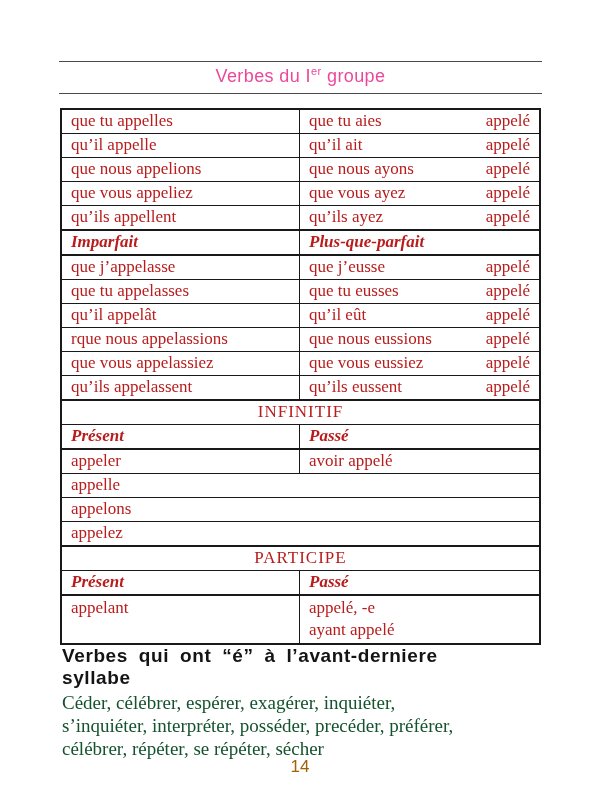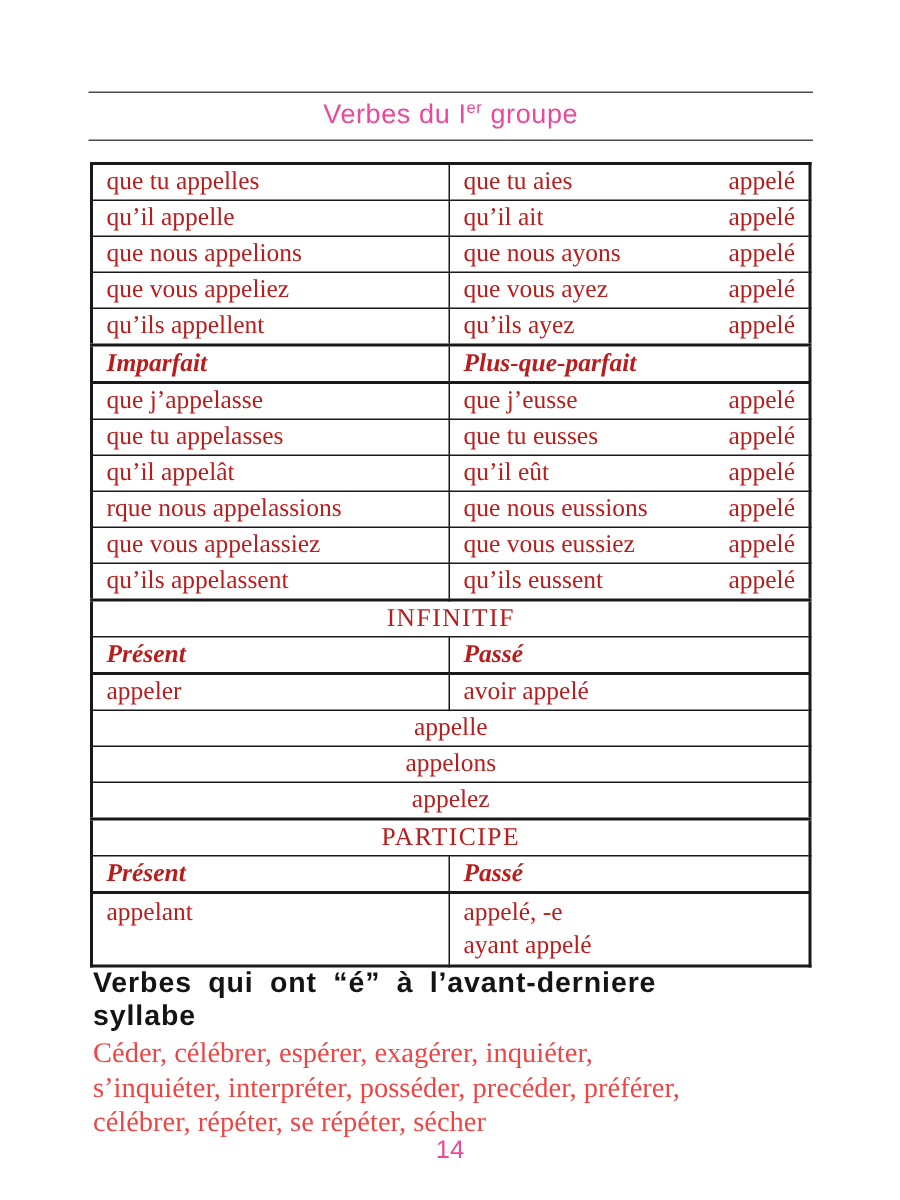--- a/index.html
+++ b/index.html
@@ -37,39 +37,39 @@
     border:1px solid #191919;
     padding:1px 9px 2px 9px;
     height:20px; line-height:20px;
     vertical-align:middle;
   }
   .conj td.cl { width:219px; }
   .cr-in { display:flex; justify-content:space-between; align-items:baseline; }
   .conj tr.hdr td { font-weight:bold; font-style:italic; border-bottom:2px solid #191919; }
   .conj tr.sec td { border-top:2px solid #191919; }
   .conj tr.title td { text-align:center; letter-spacing:1px; }
-  .conj tr.center td { text-align:center; }
+  .conj tr.center td { }
   .conj tr.multi td { vertical-align:top; line-height:22px; }
 
   
   .section-heading {
     position:absolute; left:62px; top:645px;
     font-family:"Liberation Sans", sans-serif;
     font-weight:bold; font-size:19px; line-height:22px;
     color:#141414; letter-spacing:0.6px; word-spacing:5px;
   }
   .section-body {
     position:absolute; left:62px; top:691px;
-    font-size:19px; line-height:23px; color:#ef4444;
+    font-size:19px; line-height:23px; color:#14532d;
   }
   .page-number {
     position:absolute; left:0; top:757px; width:600px;
     text-align:center;
     font-family:"Liberation Sans", sans-serif;
-    font-size:17px; color:#ec4899;
+    font-size:17px; color:#a16207;
   }
 </style>
 </head>
 <body>
 
 <div class="page">
 
   <div class="title-band"><span>Verbes du I</span><sup>er</sup><span> groupe</span></div>
 
   <table class="conj">

